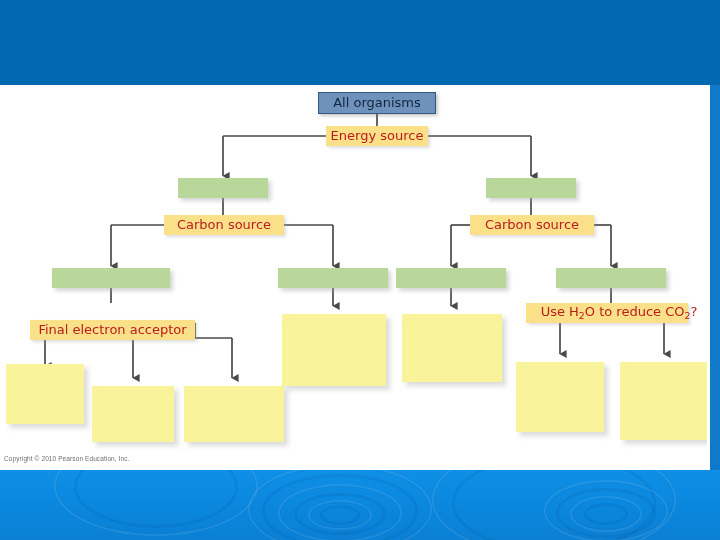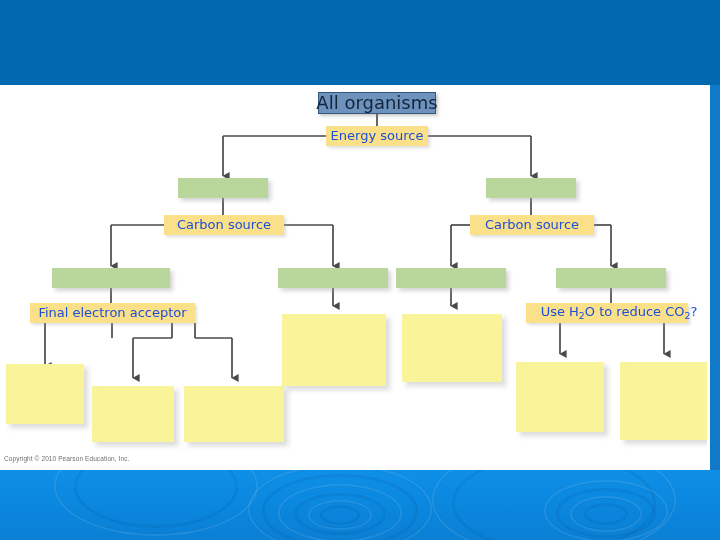--- a/index.html
+++ b/index.html
@@ -56,27 +56,26 @@
     text-align:center;
     line-height:1.05;
     white-space:nowrap;
   }
   .node .txt{display:block;}
 
   .n-head{
     background:#6f92bd;
     border:1px solid #32587f;
     color:#11263d;
-    font-size:18px;
+    font-size:13px;
     box-shadow:2px 2px 3px rgba(120,120,120,0.40);
-    align-items:flex-end;
   }
   .n-yellow{
     background:#fbe08a;
-    color:#1d4ed8;
+    color:#b91c1c;
     font-size:13px;
     border:none;
     box-shadow:2px 2px 3px rgba(160,160,160,0.35);
   }
   .n-green{
     background:#b9d79a;
     border:none;
     box-shadow:3px 3px 4px rgba(165,165,165,0.45);
   }
   .n-blank{
@@ -173,21 +172,21 @@
   </div>
   <div class="node n-yellow" style="left:470px;top:215px;width:124px;height:20px;">
     <span class="txt">Carbon source</span>
   </div>
 
   <div class="node n-green" style="left:52px;top:268px;width:118px;height:20px;"></div>
   <div class="node n-green" style="left:278px;top:268px;width:110px;height:20px;"></div>
   <div class="node n-green" style="left:396px;top:268px;width:110px;height:20px;"></div>
   <div class="node n-green" style="left:556px;top:268px;width:110px;height:20px;"></div>
 
-  <div class="node n-yellow" style="left:30px;top:303px;width:165px;height:20px;">
+  <div class="node n-yellow" style="left:30px;top:320px;width:165px;height:20px;">
     <span class="txt">Final electron acceptor</span>
   </div>
 
   <div class="node n-yellow" style="left:526px;top:303px;width:162px;height:20px;padding-left:24px;">
     <span class="txt">Use H<sub>2</sub>O to reduce CO<sub>2</sub>?</span>
   </div>
 
   <div class="node n-blank" style="left:6px;top:364px;width:78px;height:60px;"></div>
   <div class="node n-blank" style="left:92px;top:386px;width:82px;height:56px;"></div>
   <div class="node n-blank" style="left:184px;top:386px;width:100px;height:56px;"></div>

